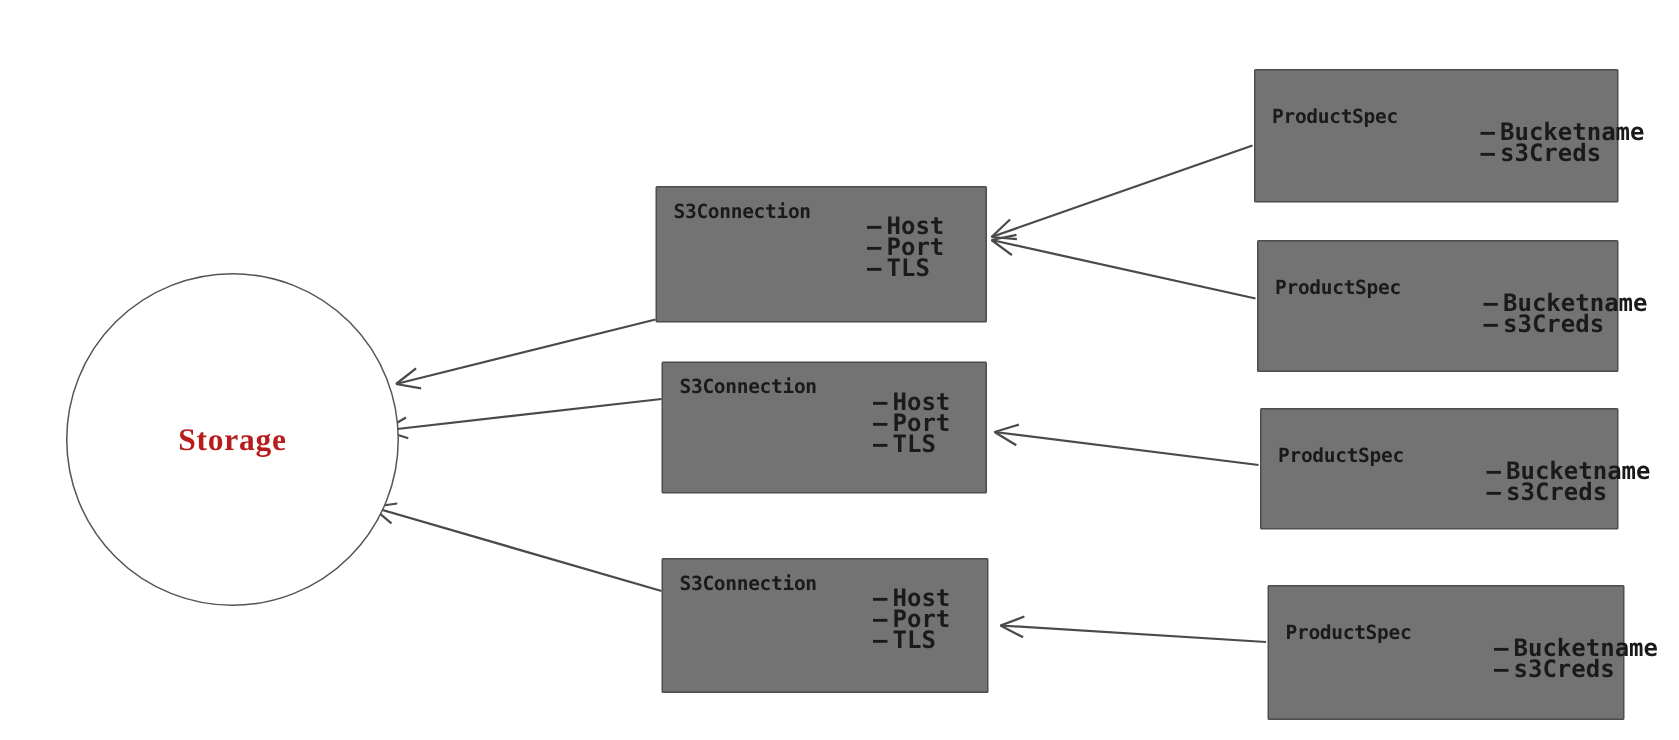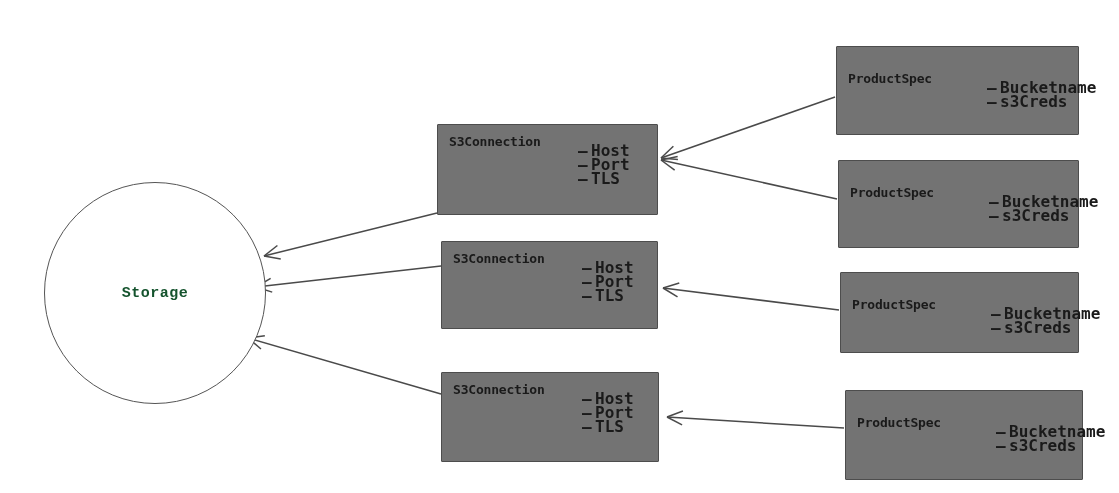--- a/index.html
+++ b/index.html
@@ -62,24 +62,24 @@
     position: absolute;
     box-sizing: border-box;
     border: 1.6px solid #555555;
     border-radius: 50%;
     background: #ffffff;
     display: flex;
     align-items: center;
     justify-content: center;
   }
   .circle-label {
-    font-family: Liberation Mono, monospace;
-    font-size: 15px;
+    font-family: Liberation Serif, serif;
+    font-size: 21px;
     font-weight: 700;
-    color: #14532d;
+    color: #b91c1c;
     letter-spacing: 0.5px;
   }
 </style>
 </head>
 <body>
 
 <div id="canvas">
 
   <svg id="edges" viewBox="0 0 1119 493" xmlns="http://www.w3.org/2000/svg">
       <g>

